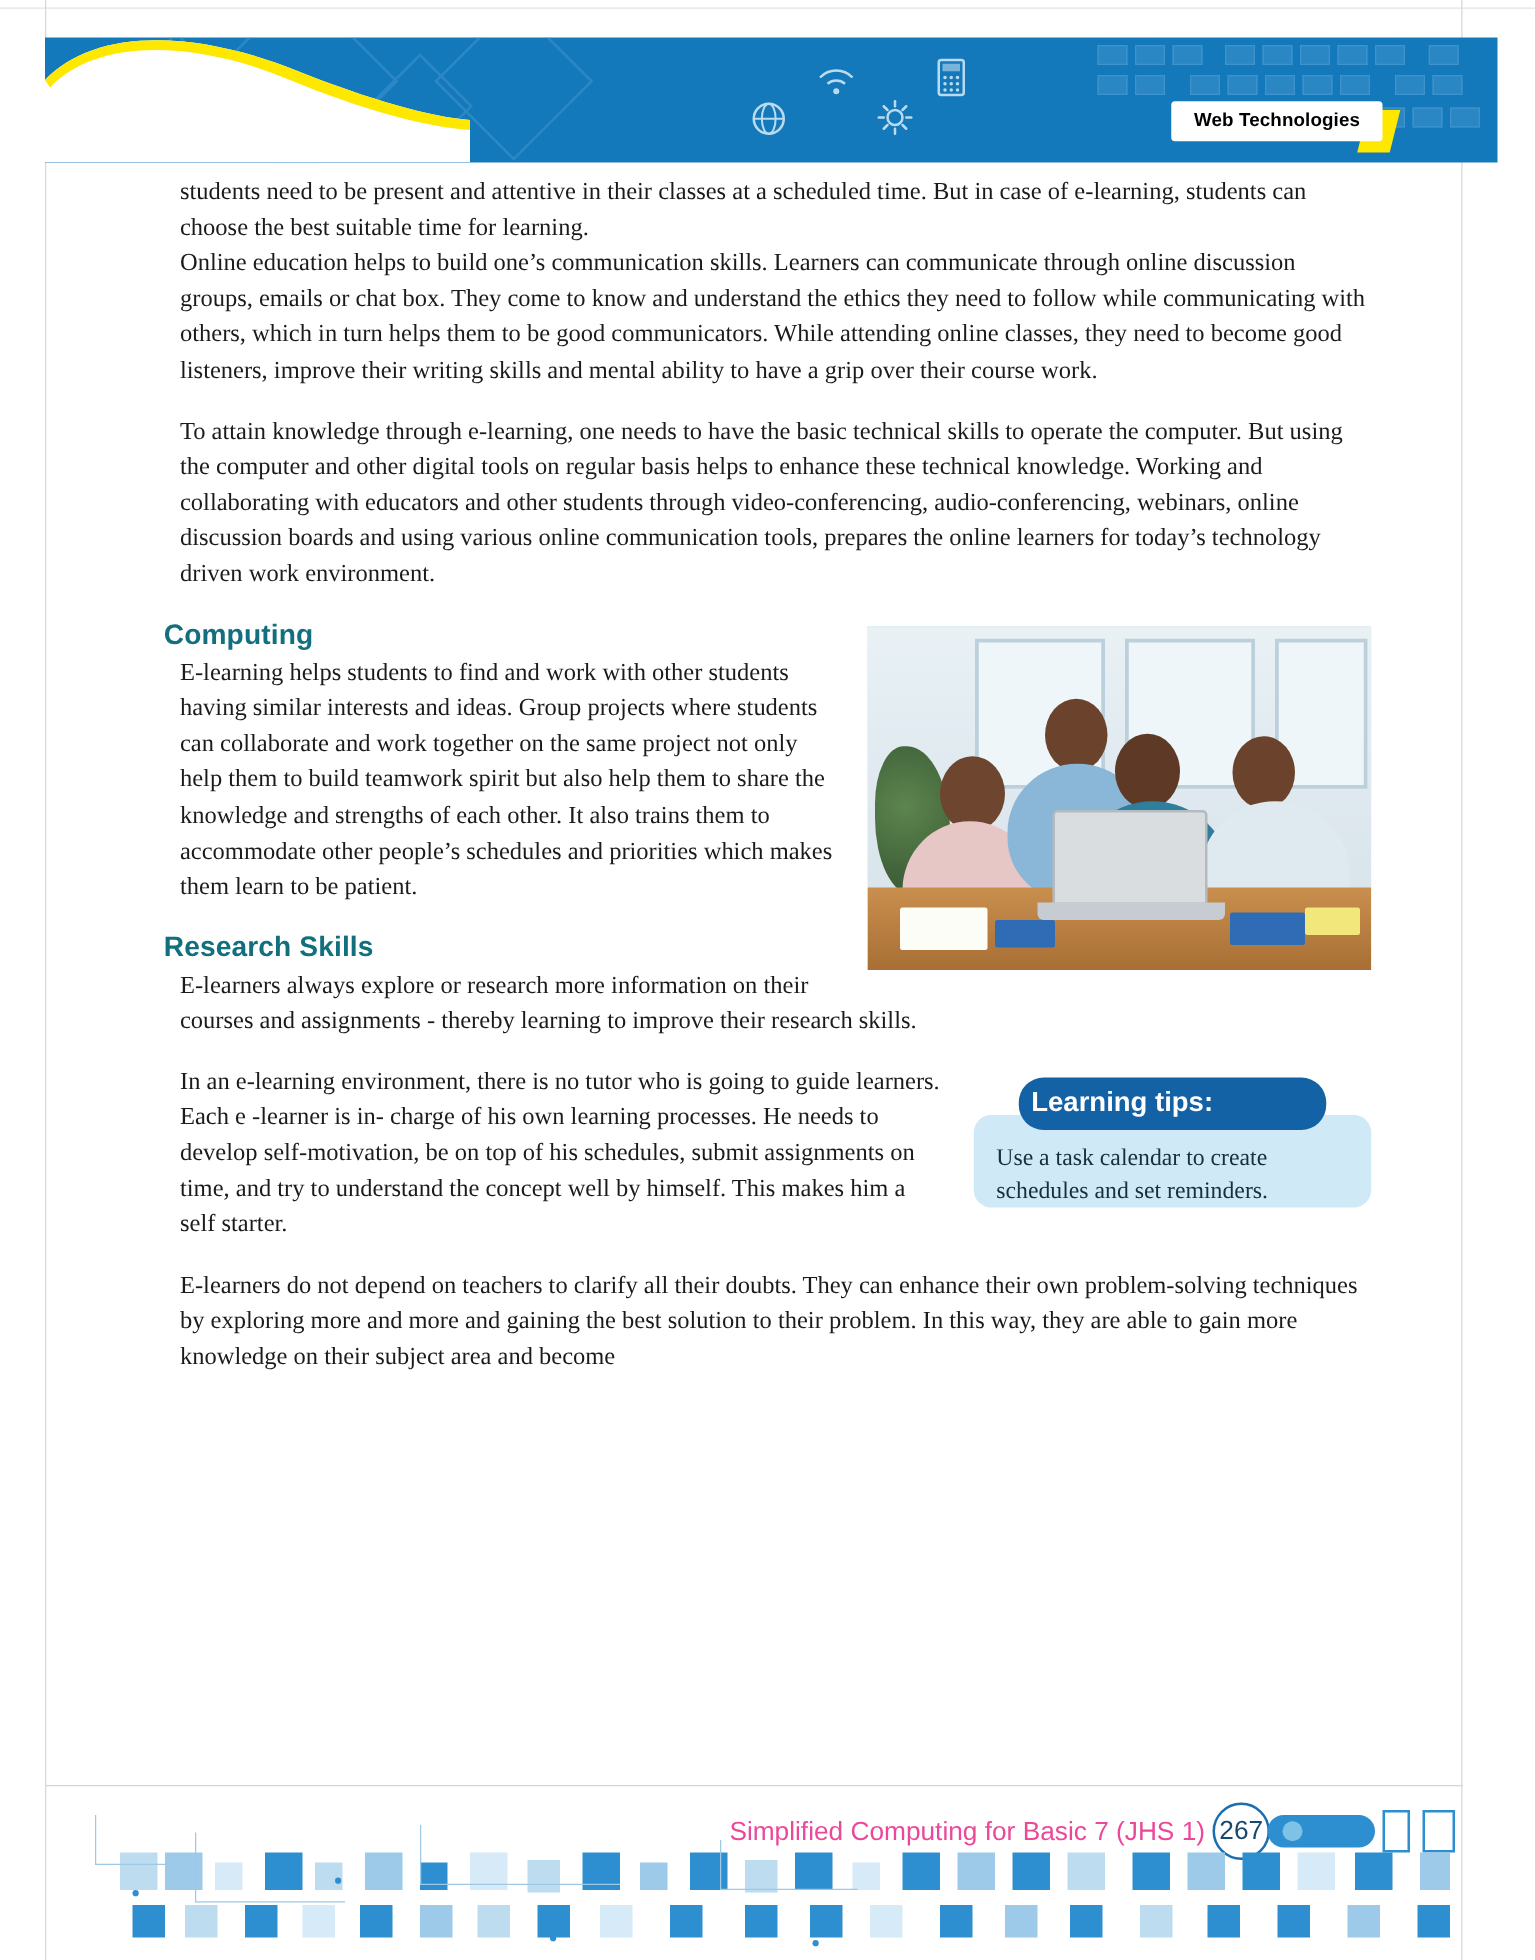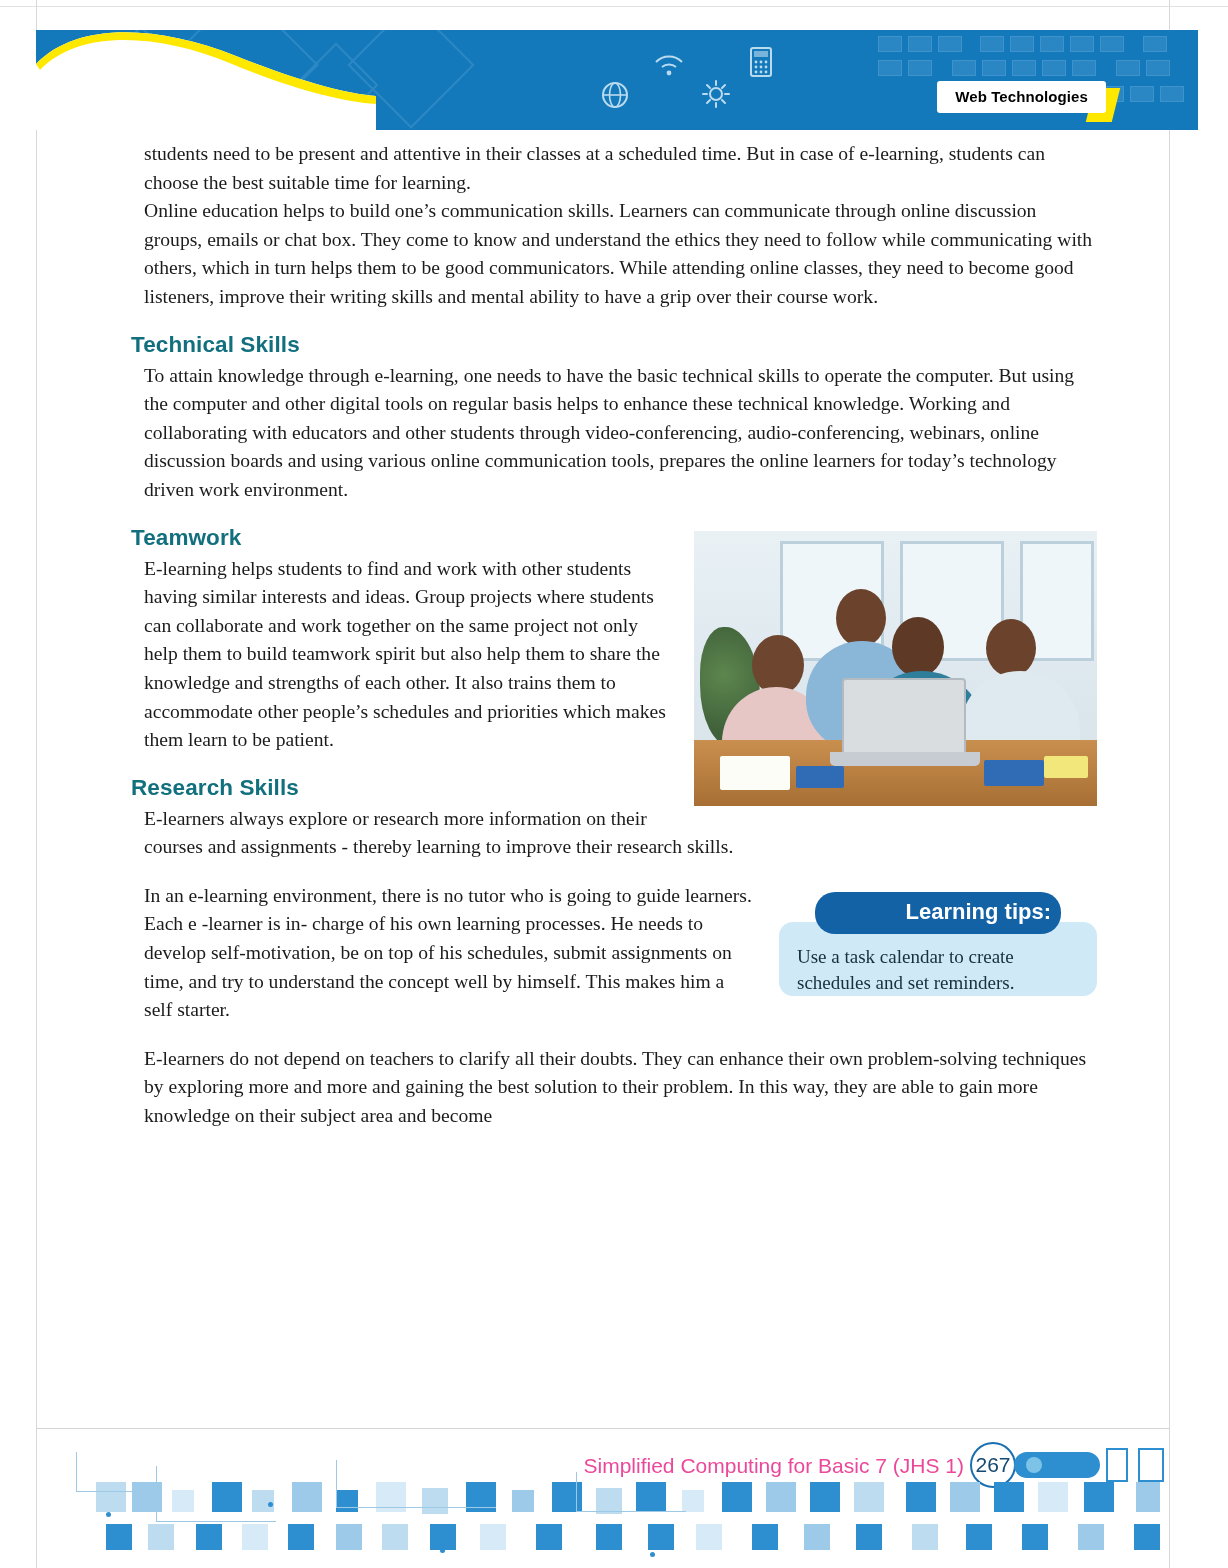--- a/index.html
+++ b/index.html
@@ -213,21 +213,21 @@
     border-radius: 2px;
   }
 
   
   .tip-header {
     background: #1362a6;
     color: #fff;
     font-family: "Liberation Sans", sans-serif;
     font-weight: bold;
     font-size: 22px;
-    text-align: right;
+    text-align: left;
     border-radius: 20px;
     padding: 7px 10px 9px 10px;
     position: relative;
     z-index: 2;
     width: 246px;
     margin: 0 0 -12px 36px;
   }
   .tip-body {
     background: #cfe9f6;
     border-radius: 14px;
@@ -404,21 +404,20 @@
 
   <div class="content">
 
     <p class="body sp-intro">students need to be present and attentive in their classes at a scheduled time. But in case of e-learning, students can choose the best suitable time for learning.</p>
 
     <div class="sec">
       <p class="body">Online education helps to build one’s communication skills. Learners can communicate through online discussion groups, emails or chat box. They come to know and understand the ethics they need to follow while communicating with others, which in turn helps them to be good communicators. While attending online classes, they need to become good listeners, improve their writing skills and mental ability to have a grip over their course work.</p>
     </div>
 
     <div class="sec">
-      <h2 class="head">Technical Skills</h2>
       <p class="body">To attain knowledge through e-learning, one needs to have the basic technical skills to operate the computer. But using the computer and other digital tools on regular basis helps to enhance these technical knowledge. Working and collaborating with educators and other students through video-conferencing, audio-conferencing, webinars, online discussion boards and using various online communication tools, prepares the online learners for today’s technology driven work environment.</p>
     </div>
 
     <div class="float-img">
       <div class="photo">
         <div class="ph-wall"></div>
         <div class="ph-win" style="left:86px;  top:10px; width:104px; height:120px;"></div>
         <div class="ph-win" style="left:206px; top:10px; width:104px; height:120px;"></div>
         <div class="ph-win" style="left:326px; top:10px; width:74px;  height:120px;"></div>
         <div class="ph-plant"></div>
@@ -439,21 +438,21 @@
         <div class="ph-laptop"></div>
         <div class="ph-laptop-base"></div>
         <div class="ph-paper" style="left:26px;  bottom:16px; width:70px; height:34px;"></div>
         <div class="ph-book" style="left:102px; bottom:18px; width:48px; height:22px;"></div>
         <div class="ph-book" style="left:290px; bottom:20px; width:60px; height:26px;"></div>
         <div class="ph-paper" style="left:350px; bottom:28px; width:44px; height:22px; background:#f2e77a;"></div>
       </div>
     </div>
 
     <div class="sec">
-      <h2 class="head">Teamwork</h2>
+      <h2 class="head">Computing</h2>
       <p class="body">E-learning helps students to find and work with other students having similar interests and ideas. Group projects where students can collaborate and work together on the same project not only help them to build teamwork spirit but also help them to share the knowledge and strengths of each other. It also trains them to accommodate other people’s schedules and priorities which makes them learn to be patient.</p>
     </div>
 
     <div class="sec">
       <h2 class="head">Research Skills</h2>
       <p class="body">E-learners always explore or research more information on their courses and assignments - thereby learning to improve their research skills.</p>
     </div>
 
     <div class="tipbox-float">
       <div class="tip-header">Learning tips:</div>

